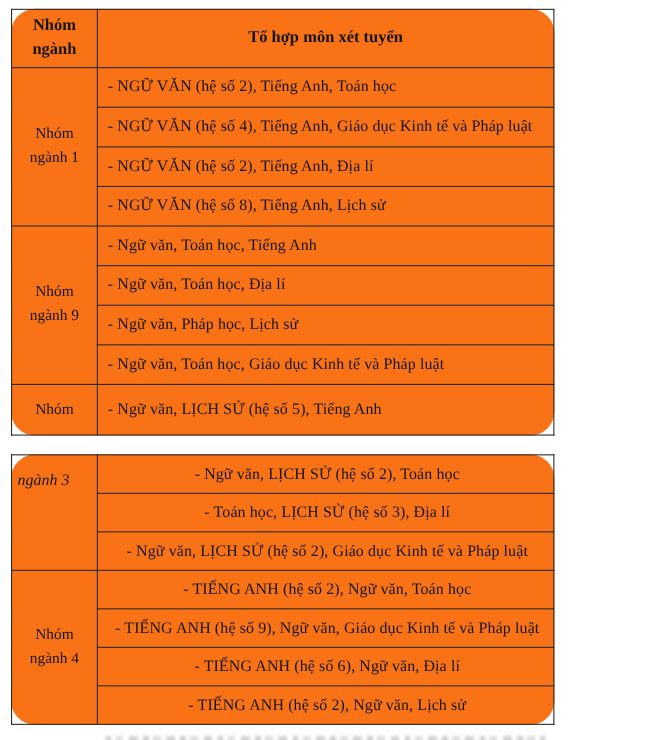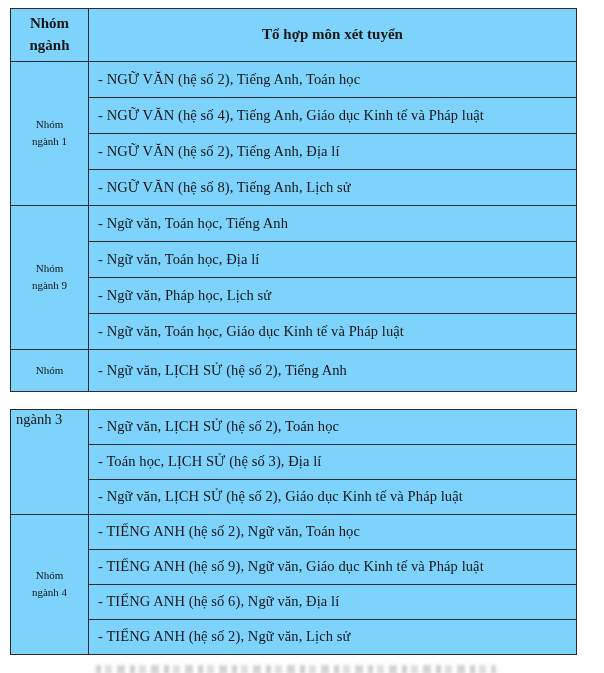--- a/index.html
+++ b/index.html
@@ -13,60 +13,62 @@
     font-family: "Liberation Serif", "DejaVu Serif", serif;
     color: #151515;
     overflow: hidden;
   }
   .page {
     padding: 8px 0 0 10px;
   }
   table {
     border-collapse: collapse;
     table-layout: fixed;
-    width: 567px;
-    background: #7dd3fc;
+    width: 494px;
+    background: #f97316;
+    border-radius: 22px;
   }
   td, th {
     border: 1px solid #2a2a2a;
   }
   col.c1 { width: 78px; }
   th {
     font-weight: bold;
     font-size: 15px;
     text-align: center;
     vertical-align: middle;
     line-height: 1.45;
     padding: 4px 2px;
   }
   th.h-group { height: 40px; }
   .glabel {
     text-align: center;
     vertical-align: middle;
-    font-size: 11px;
+    font-size: 14px;
     line-height: 1.55;
     padding: 12px;
   }
   .glabel-top {
     text-align: left;
     vertical-align: top;
     font-size: 14.5px;
-    padding: 1px 2px 0 5px;
+    padding: 15px 2px 0 5px;
+    font-style: italic;
   }
   .combo {
     font-size: 14.5px;
     vertical-align: middle;
     padding: 4px 6px 4px 9px;
     line-height: 1.3;
     letter-spacing: 0.1px;
     white-space: nowrap;
     overflow: hidden;
   }
   .t1 .combo { height: 27px; }
-  .t2 .combo { height: 26px; }
+  .t2 .combo { height: 26px; text-align: center; }
   .table-gap { height: 17px; }
   .artifact {
     margin: 10px 0 0 86px;
     width: 400px;
     height: 9px;
     background: repeating-linear-gradient(
       90deg,
       rgba(90,90,90,0.40) 0px 5px,
       rgba(0,0,0,0)       5px 9px,
       rgba(110,110,110,0.30) 9px 16px,
@@ -117,21 +119,21 @@
     </tr>
     <tr>
       <td class="combo">- Ngữ văn, Pháp học, Lịch sử</td>
     </tr>
     <tr>
       <td class="combo">- Ngữ văn, Toán học, Giáo dục Kinh tế và Pháp luật</td>
     </tr>
 
     <tr>
       <td class="glabel">Nhóm</td>
-      <td class="combo">- Ngữ văn,  LỊCH SỬ (hệ số 2), Tiếng Anh</td>
+      <td class="combo">- Ngữ văn,  LỊCH SỬ (hệ số 5), Tiếng Anh</td>
     </tr>
   </tbody>
     </table>
 
   <div class="table-gap"></div>
 
   <table class="t2">
     <colgroup>
         <col class="c1">
         <col>

